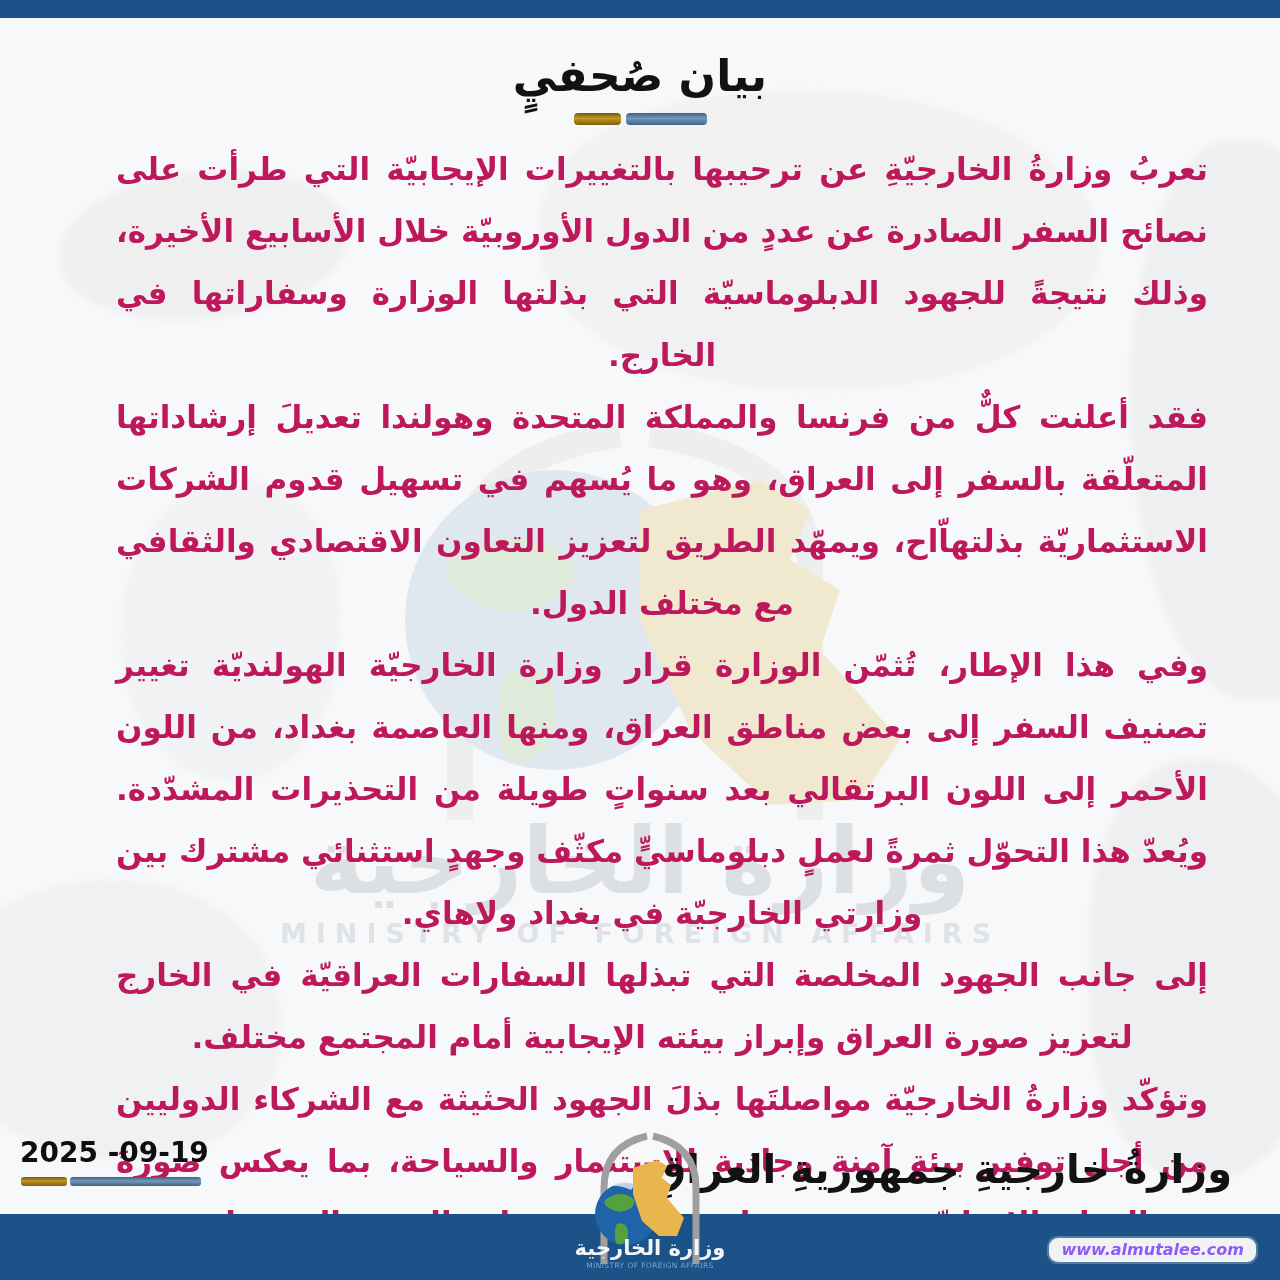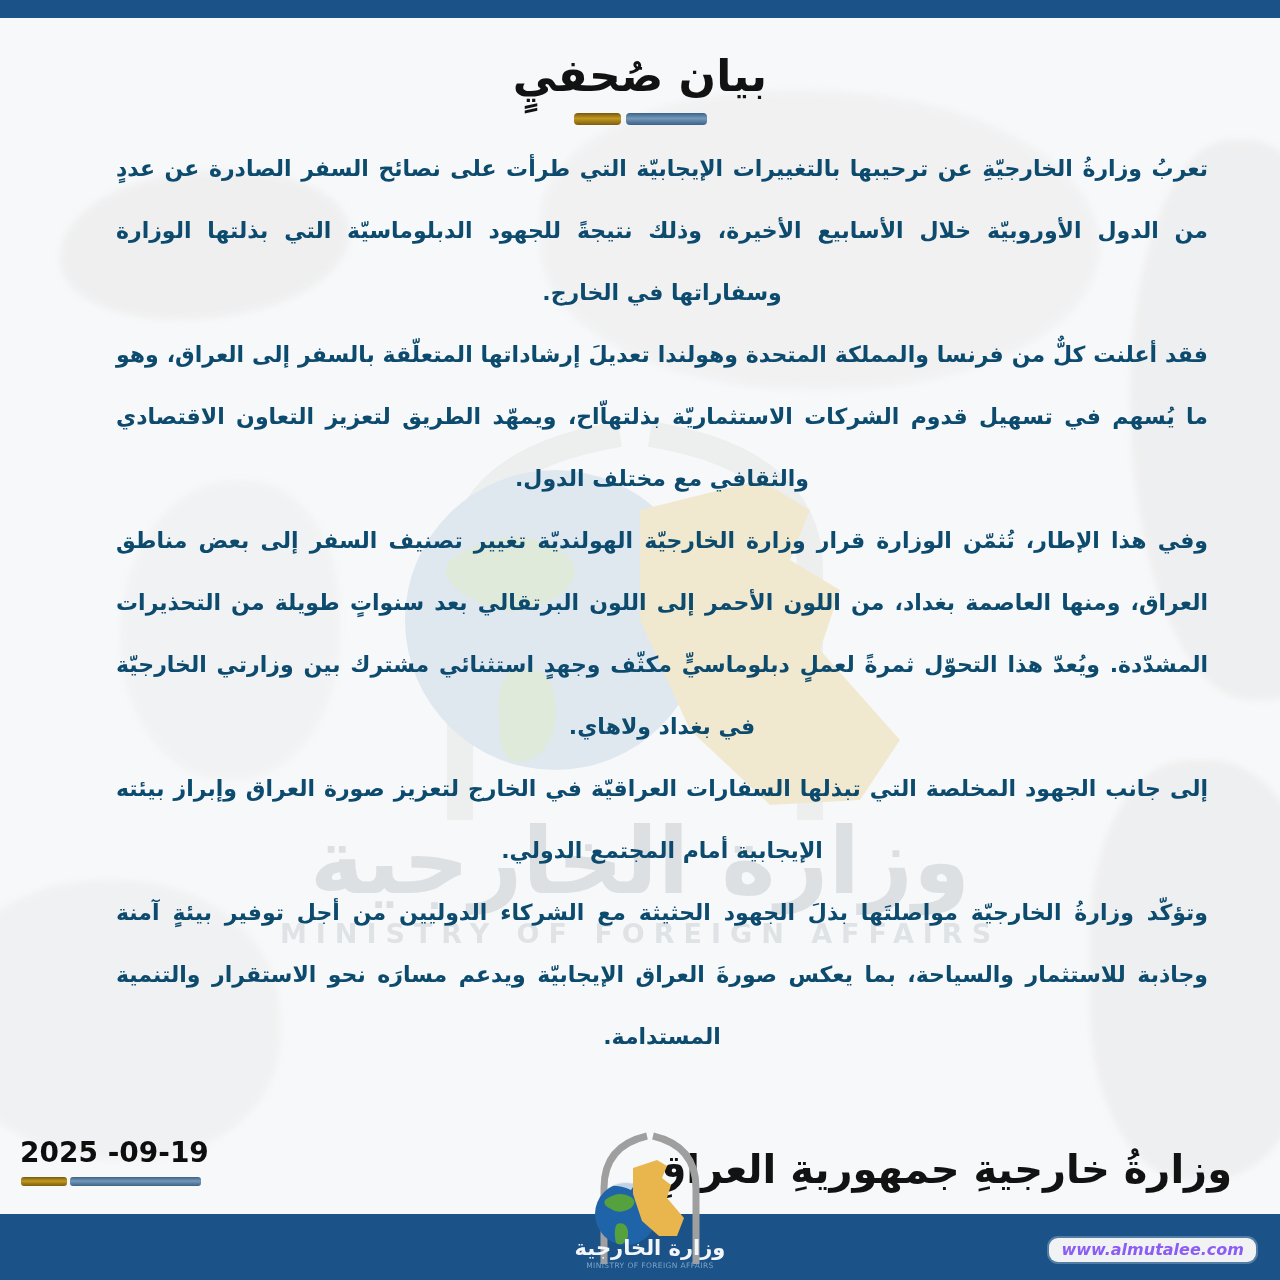--- a/index.html
+++ b/index.html
@@ -41,22 +41,22 @@
     font-size: 44px; font-weight: bold; color: #121212;
   }
   .title-underline { position: absolute; top: 113px; left: 0; right: 0; z-index: 1; display: flex; justify-content: center; gap: 5px; }
   .seg { height: 12px; border-radius: 4px; }
   .seg-gold { width: 47px; background: linear-gradient(180deg, #745810, #c2981f 45%, #7c5e10); }
   .seg-blue { width: 81px; background: linear-gradient(180deg, #3d6286, #7298ba 45%, #3d6286); }
 
   
   .body-text {
     position: absolute; top: 138px; left: 72px; right: 72px; z-index: 1;
-    direction: rtl; color: #0c4a6e;
-    font-size: 22px; font-weight: bold; line-height: 62px; margin-left: 44px;
+    direction: rtl; color: #be185d;
+    font-size: 31px; font-weight: bold; line-height: 62px; margin-left: 44px;
   }
   .body-text p { margin: 0; text-align: justify; text-align-last: center; }
 
   
   .date-block { position: absolute; left: 20px; top: 1136px; z-index: 3; }
   .date-text { direction: ltr; font-size: 28px; font-weight: bold; color: #0e0e0e; white-space: nowrap; }
   .date-underline { display: flex; gap: 3px; margin-top: 8px; margin-left: 1px; }
   .dseg { height: 9px; border-radius: 3px; }
   .dseg-gold { width: 46px; background: linear-gradient(180deg, #745810, #c2981f 45%, #7c5e10); }
   .dseg-blue { width: 131px; background: linear-gradient(180deg, #3d6286, #7298ba 45%, #3d6286); }
@@ -109,21 +109,21 @@
   <div class="title">بيان صُحفيٍ</div>
   <div class="title-underline">
     <div class="seg seg-gold"></div>
     <div class="seg seg-blue"></div>
   </div>
 
   <div class="body-text">
     <p>تعربُ وزارةُ الخارجيّةِ عن ترحيبها بالتغييرات الإيجابيّة التي طرأت على نصائح السفر الصادرة عن عددٍ من الدول الأوروبيّة خلال الأسابيع الأخيرة، وذلك نتيجةً للجهود الدبلوماسيّة التي بذلتها الوزارة وسفاراتها في الخارج.</p>
     <p>فقد أعلنت كلٌّ من فرنسا والمملكة المتحدة وهولندا تعديلَ إرشاداتها المتعلّقة بالسفر إلى العراق، وهو ما يُسهم في تسهيل قدوم الشركات الاستثماريّة بذلتهاّاح، ويمهّد الطريق لتعزيز التعاون الاقتصادي والثقافي مع مختلف الدول.</p>
     <p>وفي هذا الإطار، تُثمّن الوزارة قرار وزارة الخارجيّة الهولنديّة تغيير تصنيف السفر إلى بعض مناطق العراق، ومنها العاصمة بغداد، من اللون الأحمر إلى اللون البرتقالي بعد سنواتٍ طويلة من التحذيرات المشدّدة. ويُعدّ هذا التحوّل ثمرةً لعملٍ دبلوماسيٍّ مكثّف وجهدٍ استثنائي مشترك بين وزارتي الخارجيّة في بغداد ولاهاي.</p>
-    <p>إلى جانب الجهود المخلصة التي تبذلها السفارات العراقيّة في الخارج لتعزيز صورة العراق وإبراز بيئته الإيجابية أمام المجتمع الدولي.</p>
+    <p>إلى جانب الجهود المخلصة التي تبذلها السفارات العراقيّة في الخارج لتعزيز صورة العراق وإبراز بيئته الإيجابية أمام المجتمع مختلف.</p>
     <p>وتؤكّد وزارةُ الخارجيّة مواصلتَها بذلَ الجهود الحثيثة مع الشركاء الدوليين من أجل توفير بيئةٍ آمنة وجاذبة للاستثمار والسياحة، بما يعكس صورةَ العراق الإيجابيّة ويدعم مسارَه نحو الاستقرار والتنمية المستدامة.</p>
   </div>
 
   <div class="date-block">
     <div class="date-text">2025 -09-19</div>
     <div class="date-underline">
       <div class="dseg dseg-gold"></div>
       <div class="dseg dseg-blue"></div>
     </div>
   </div>

